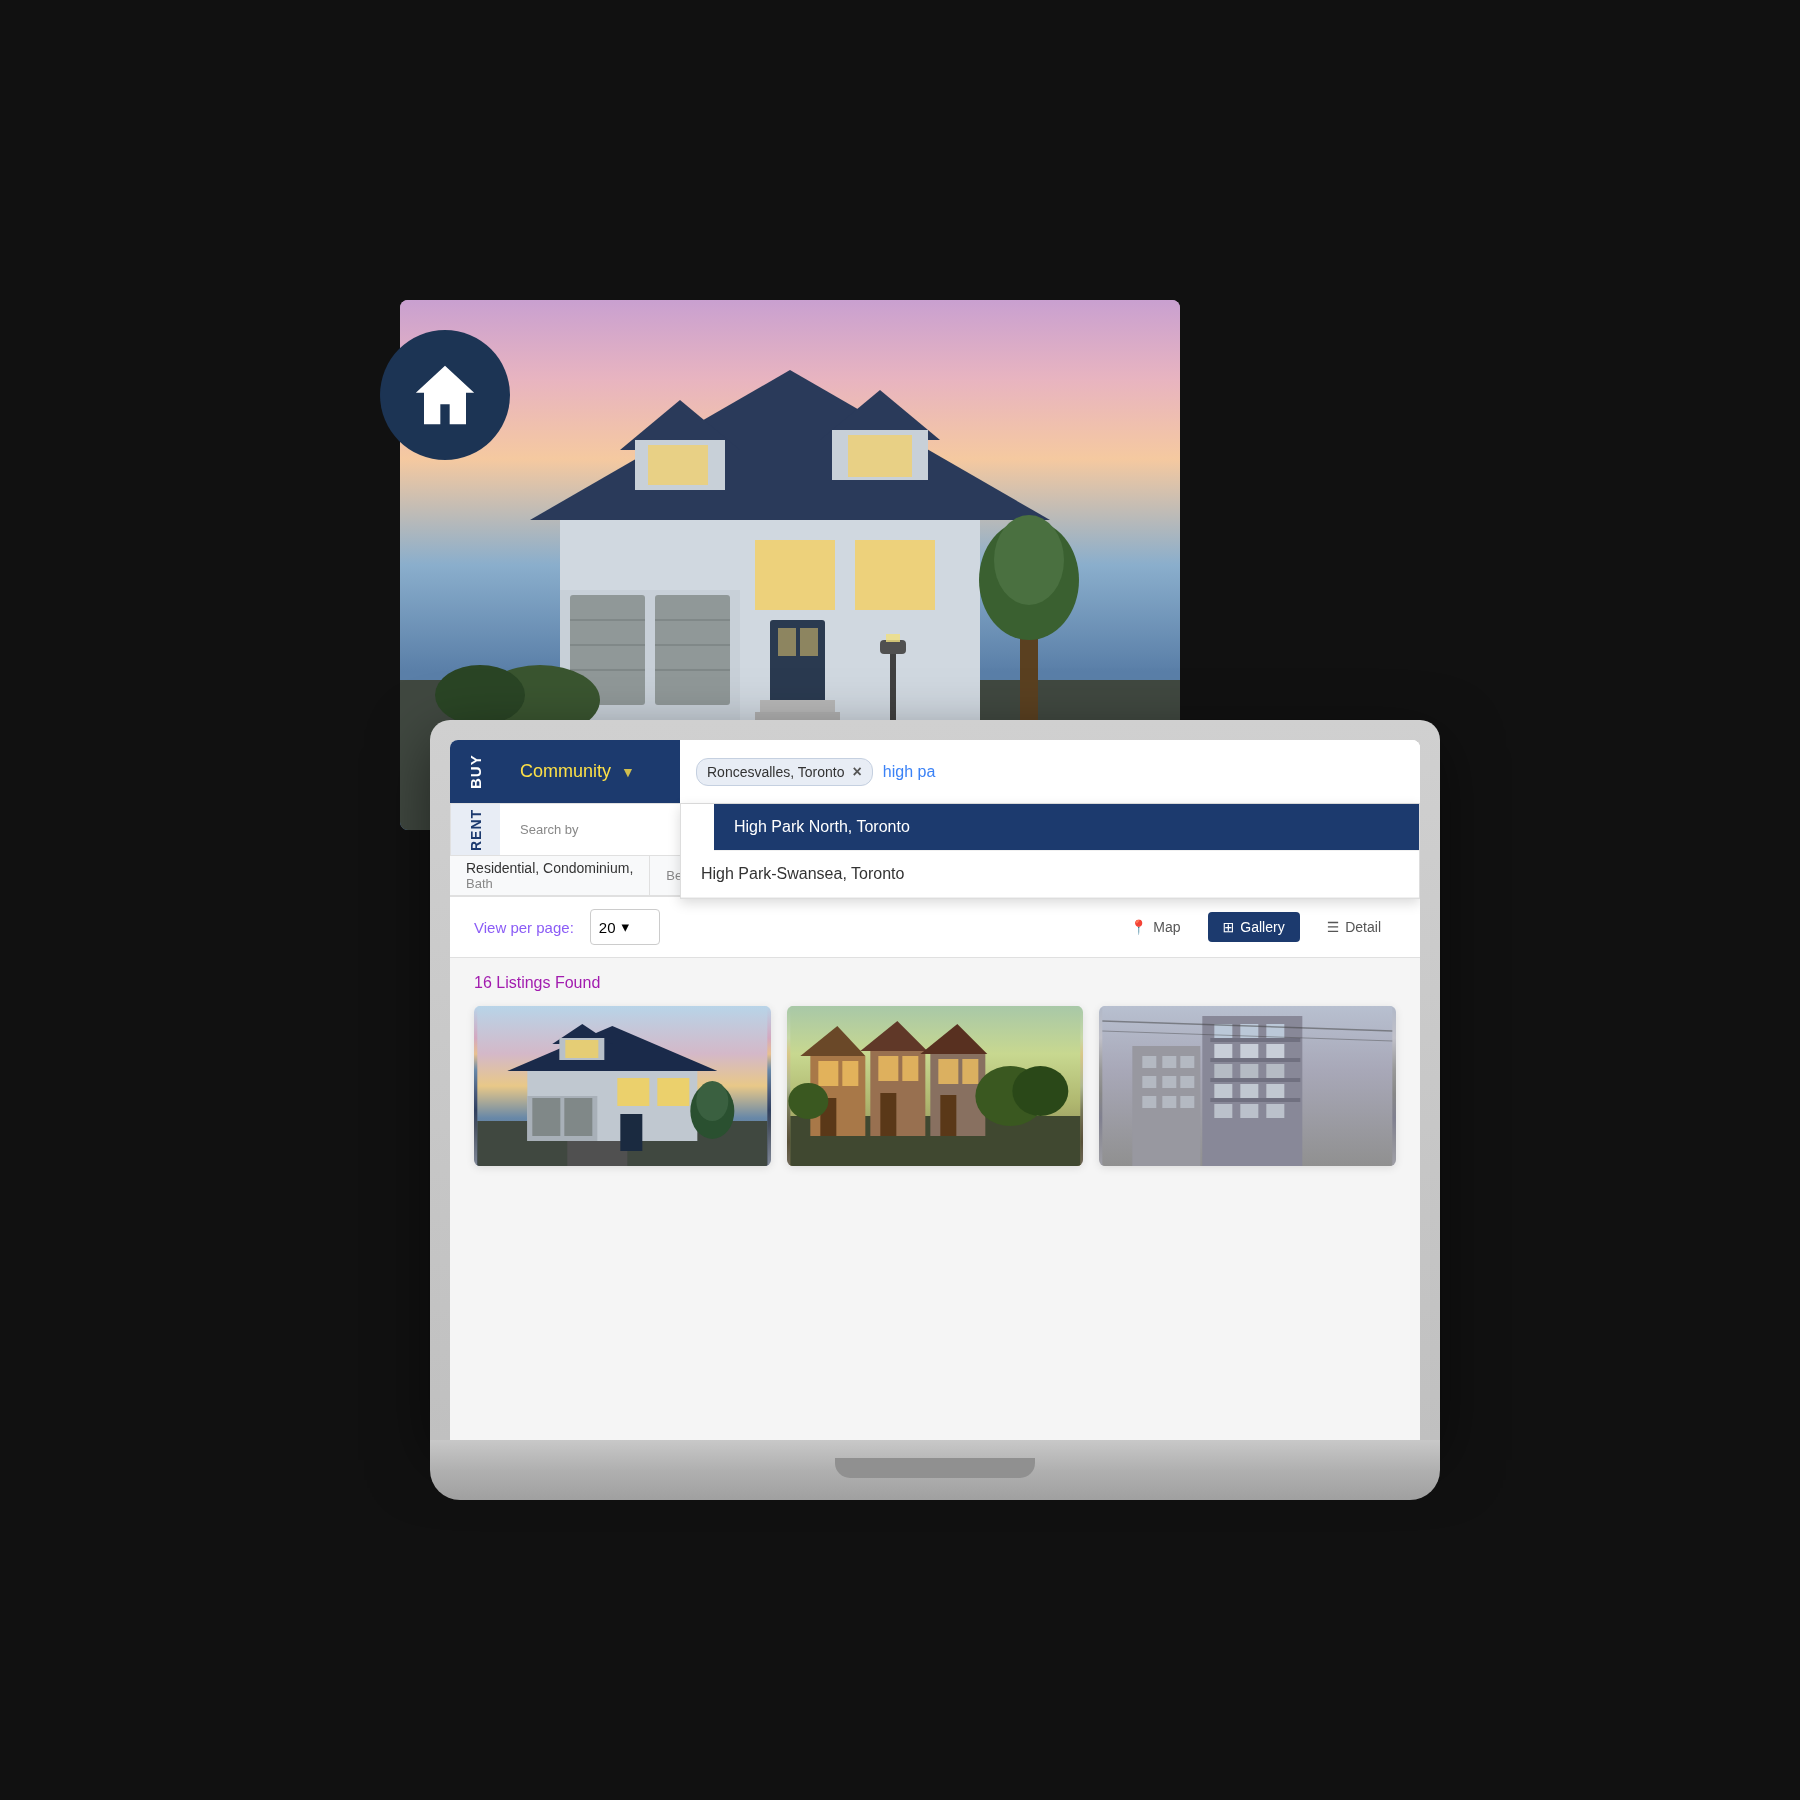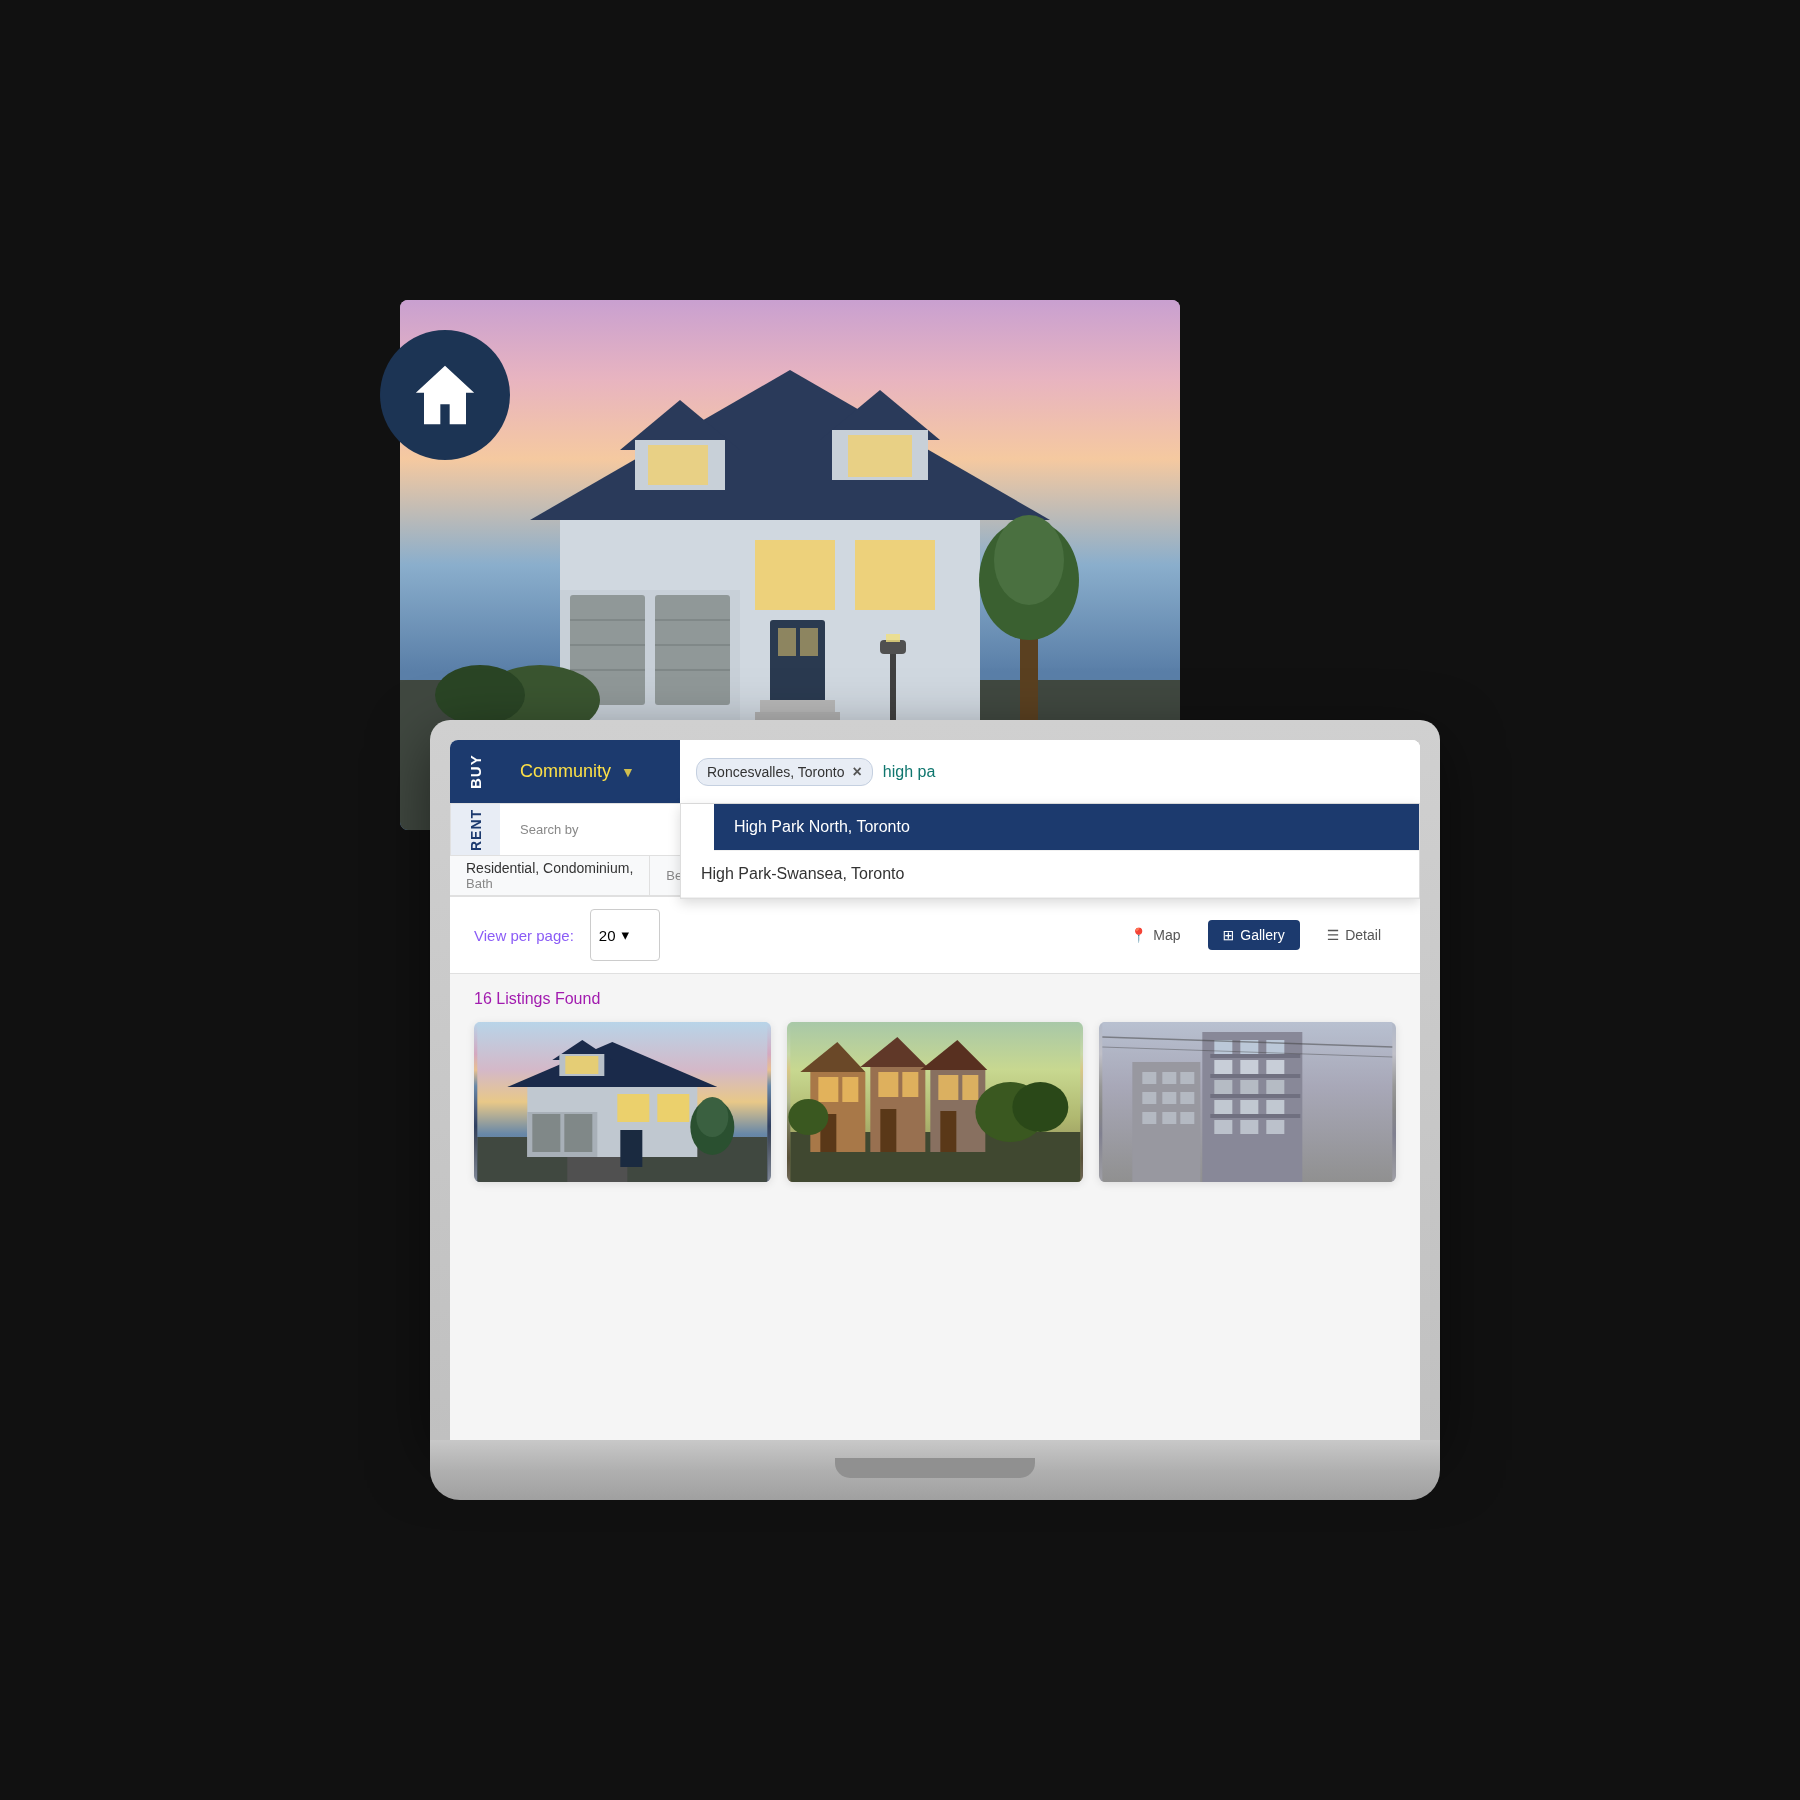--- a/index.html
+++ b/index.html
@@ -196,21 +196,21 @@
       cursor: pointer;
       font-size: 16px;
       font-weight: bold;
     }
 
     .search-text-input {
       flex: 1;
       border: none;
       outline: none;
       font-size: 16px;
-      color: #0f766e;
+      color: #3b82f6;
       background: transparent;
     }
 
     
     .rent-row {
       display: flex;
       align-items: stretch;
       height: 52px;
       border-bottom: 1px solid #e0e0e0;
     }
@@ -319,21 +319,21 @@
     }
 
     .view-per-page-label {
       font-size: 15px;
       color: #8b5cf6;
     }
 
     .select-box {
       border: 1px solid #ccc;
       border-radius: 4px;
-      padding: 16px 8px;
+      padding: 8px 8px;
       font-size: 15px;
       background: white;
       display: flex;
       align-items: center;
       gap: 6px;
       cursor: pointer;
       min-width: 70px;
     }
 
     .spacer { flex: 1; }

